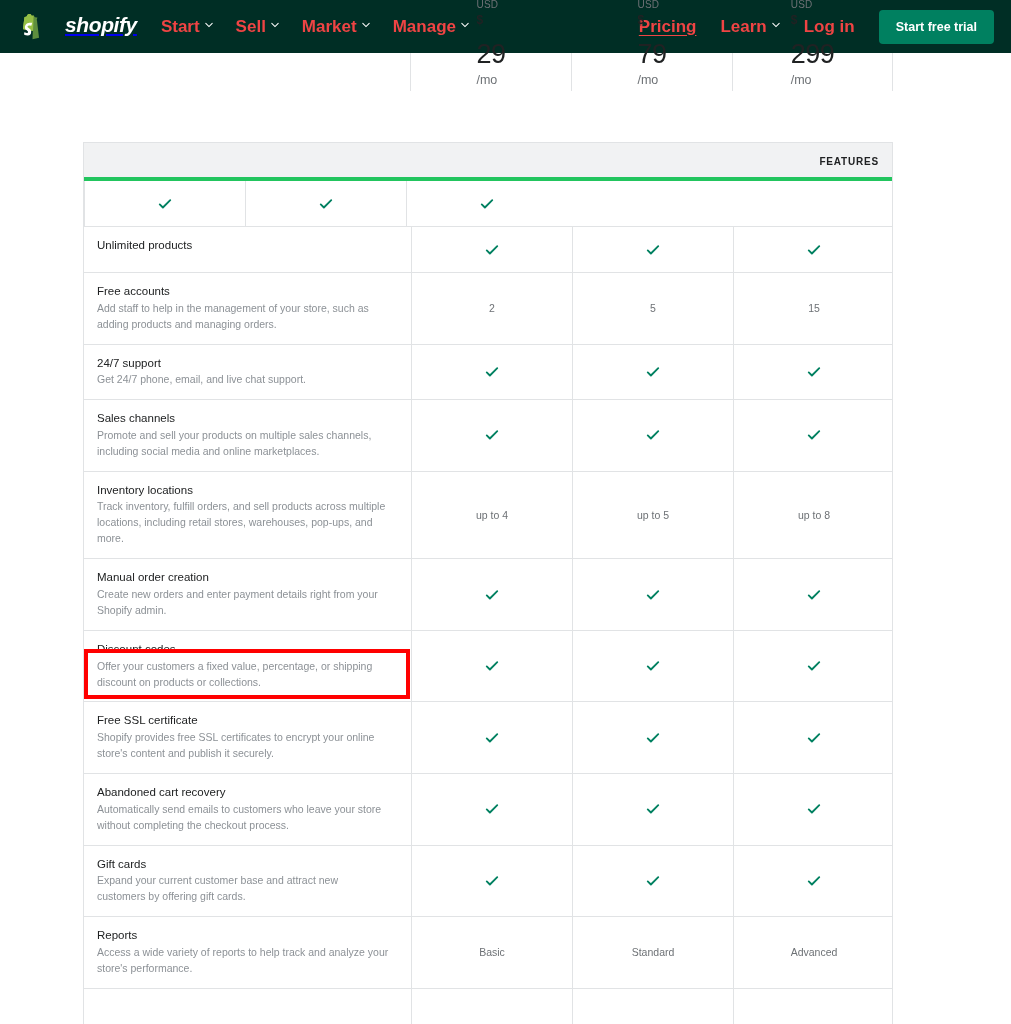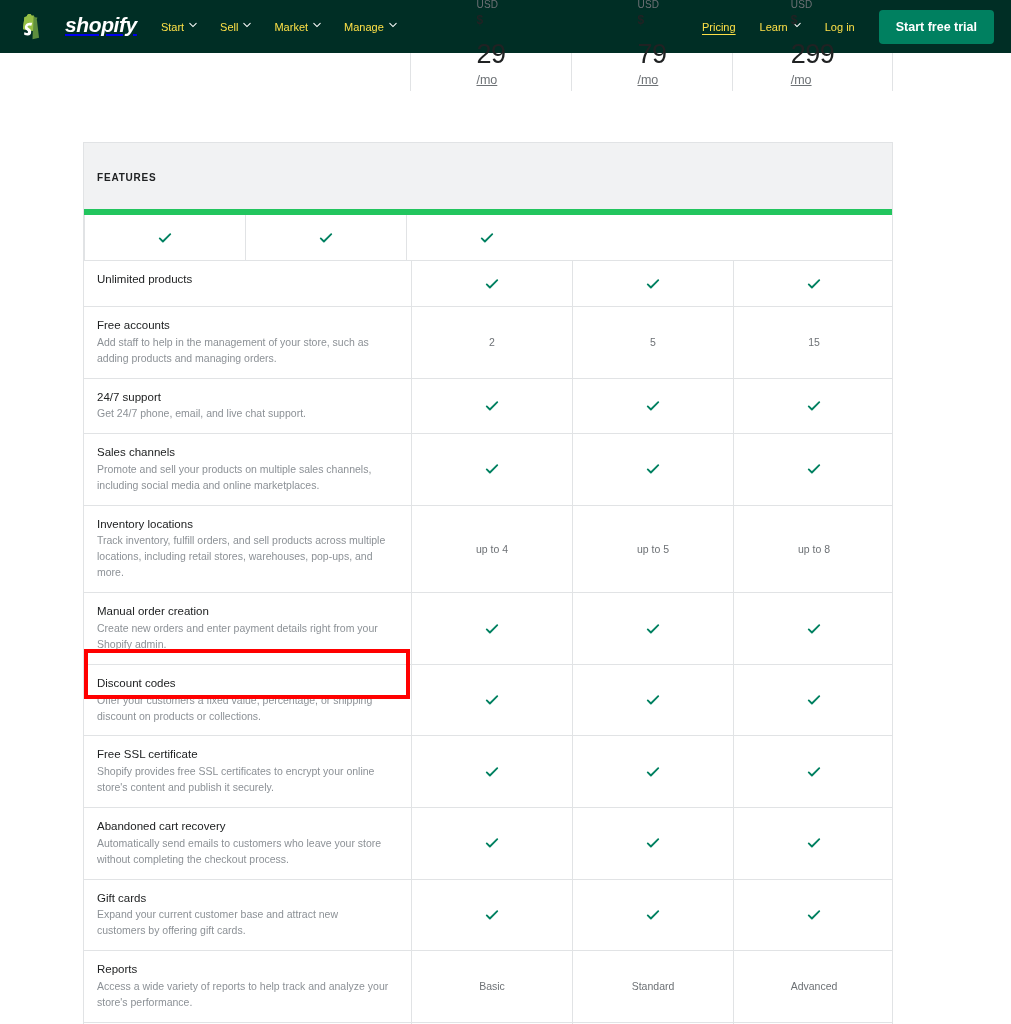--- a/index.html
+++ b/index.html
@@ -36,29 +36,29 @@
     font-weight: bold;
     letter-spacing: -0.4px;
     color: #ffffff;
     line-height: 1;
   }
 
   .nav-left { display: flex; align-items: center; gap: 23px; }
   .nav-right { display: flex; align-items: center; gap: 24px; margin-left: auto; }
 
   .nav-link {
-    font-size: 11px;
-    color: #fde047;
+    font-size: 17px;
+    color: #ef4444;
     text-decoration: none;
     display: inline-flex;
     align-items: center;
     gap: 5px;
     white-space: nowrap;
     cursor: pointer;
-    font-weight: 400;
+    font-weight: 700;
   }
   .nav-link.active { text-decoration: underline; text-underline-offset: 3px; padding-left: 35px; }
   .caret {
     width: 8px; height: 8px;
     display: inline-block;
     position: relative;
     top: -1px;
   }
   .caret svg { display: block; }
 
@@ -117,37 +117,38 @@
     font-weight: bold;
     position: relative;
     top: -9px;
   }
   .price-amount {
     font-size: 27px;
     font-weight: normal;
     color: #202223;
     letter-spacing: -0.5px;
   }
-  .price-per { font-size: 12.5px; color: #6d7175; text-decoration: underline; }
+  .price-per { font-size: 12.5px; color: #6d7175; }
 
   
   .table {
     position: absolute;
     left: 83px;
     top: 89px;
     width: 810px;
     border-left: 1px solid #e1e3e5;
     border-right: 1px solid #e1e3e5;
     border-top: 1px solid #e1e3e5;
   }
 
   .section-head {
     background: #f1f2f3;
-    border-bottom: 6px solid #22c55e;
-    padding: 24px 13px;
+    border-bottom: 4px solid #22c55e;
+    padding: 8px 13px;
+    text-align: right;
   }
   .section-head-text {
     font-size: 10px;
     font-weight: bold;
     letter-spacing: 0.8px;
     color: #202223;
   }
 
   .row {
     display: flex;

